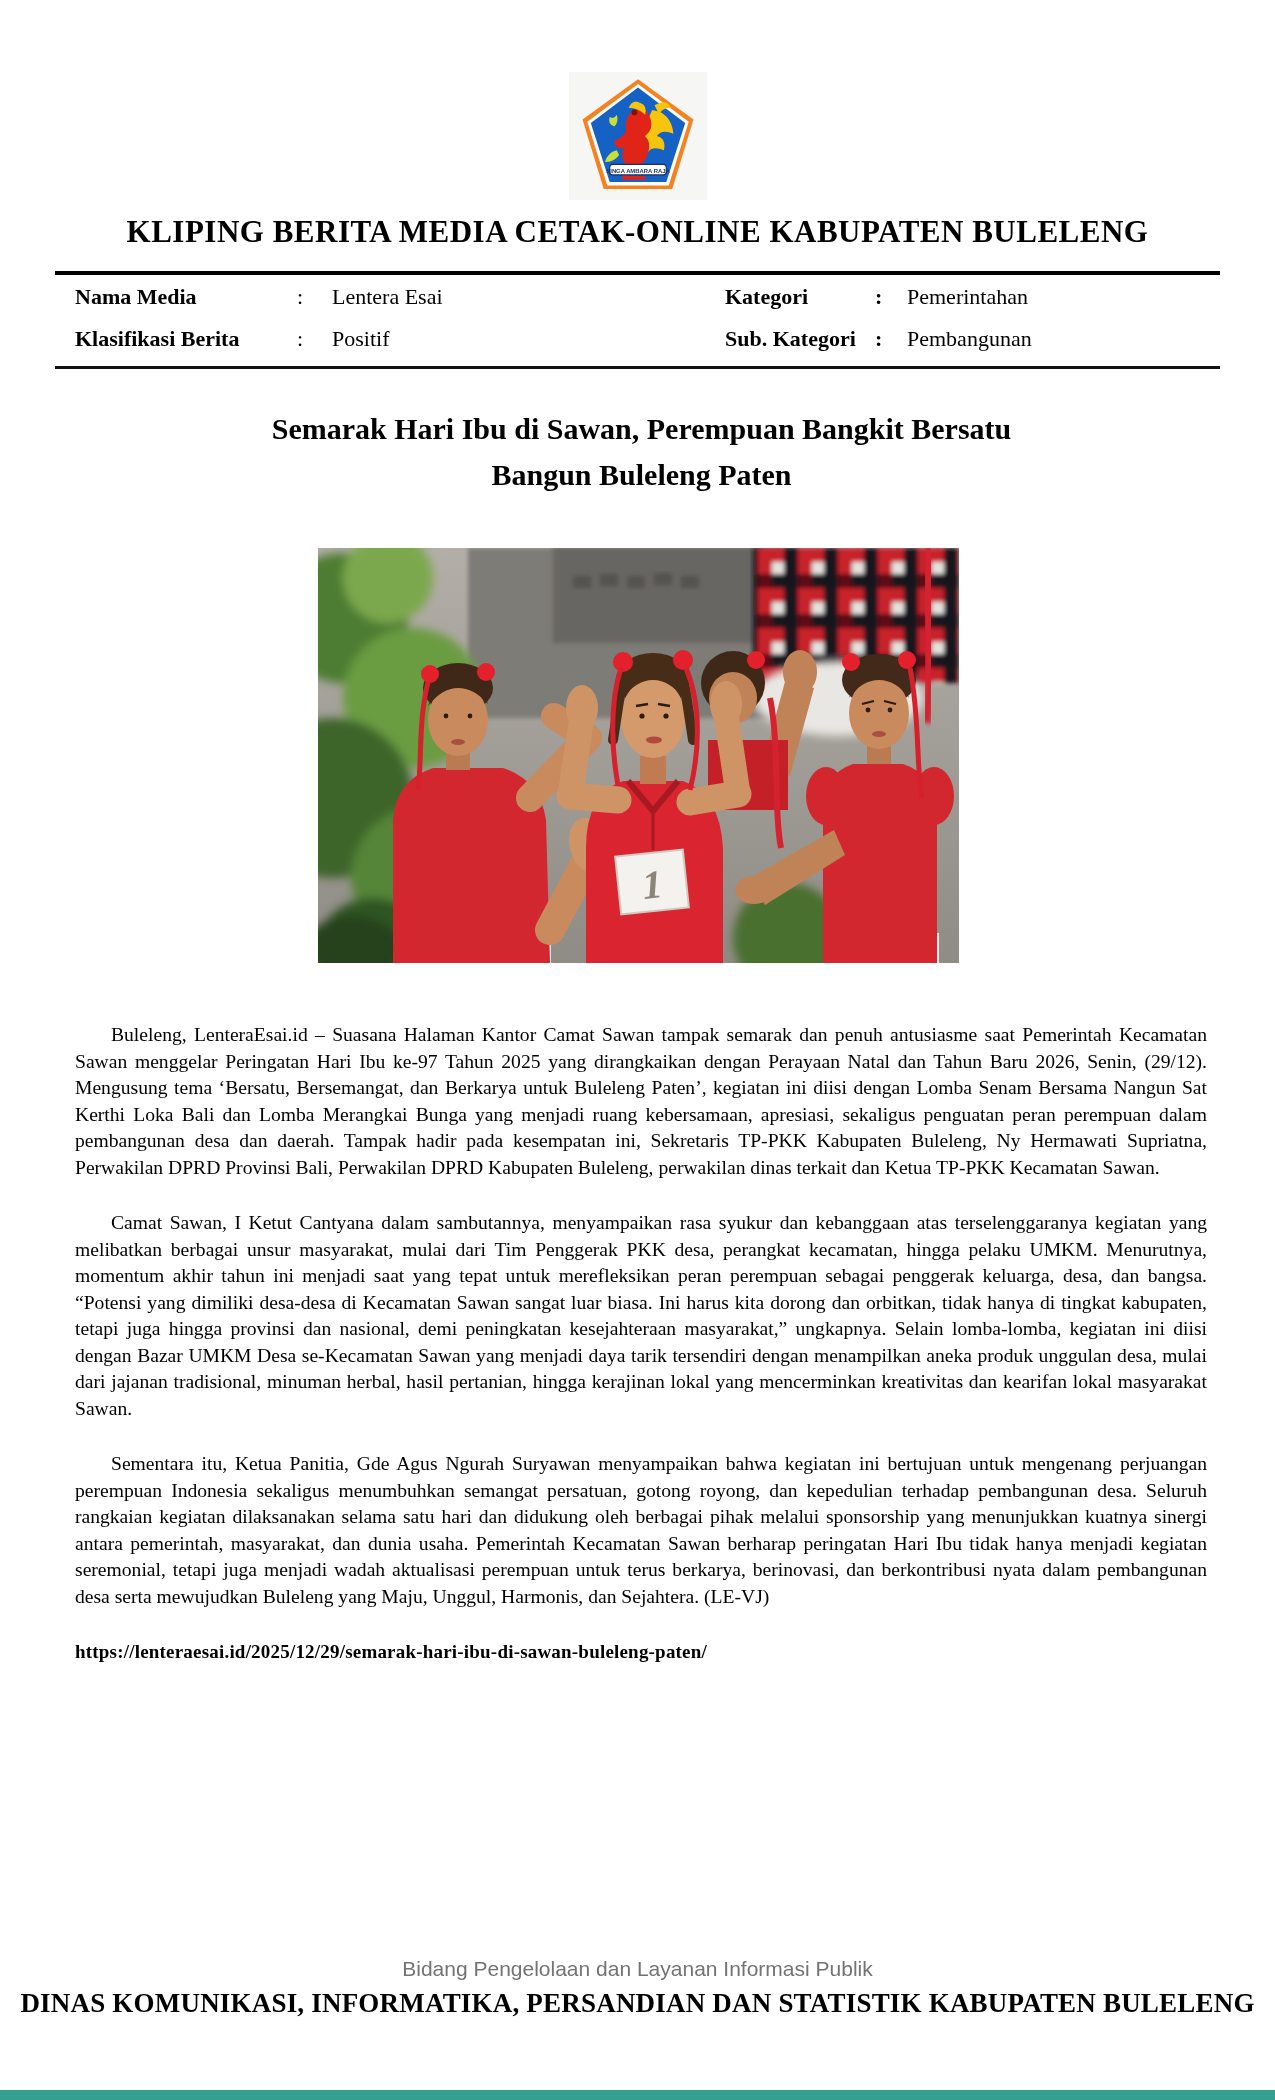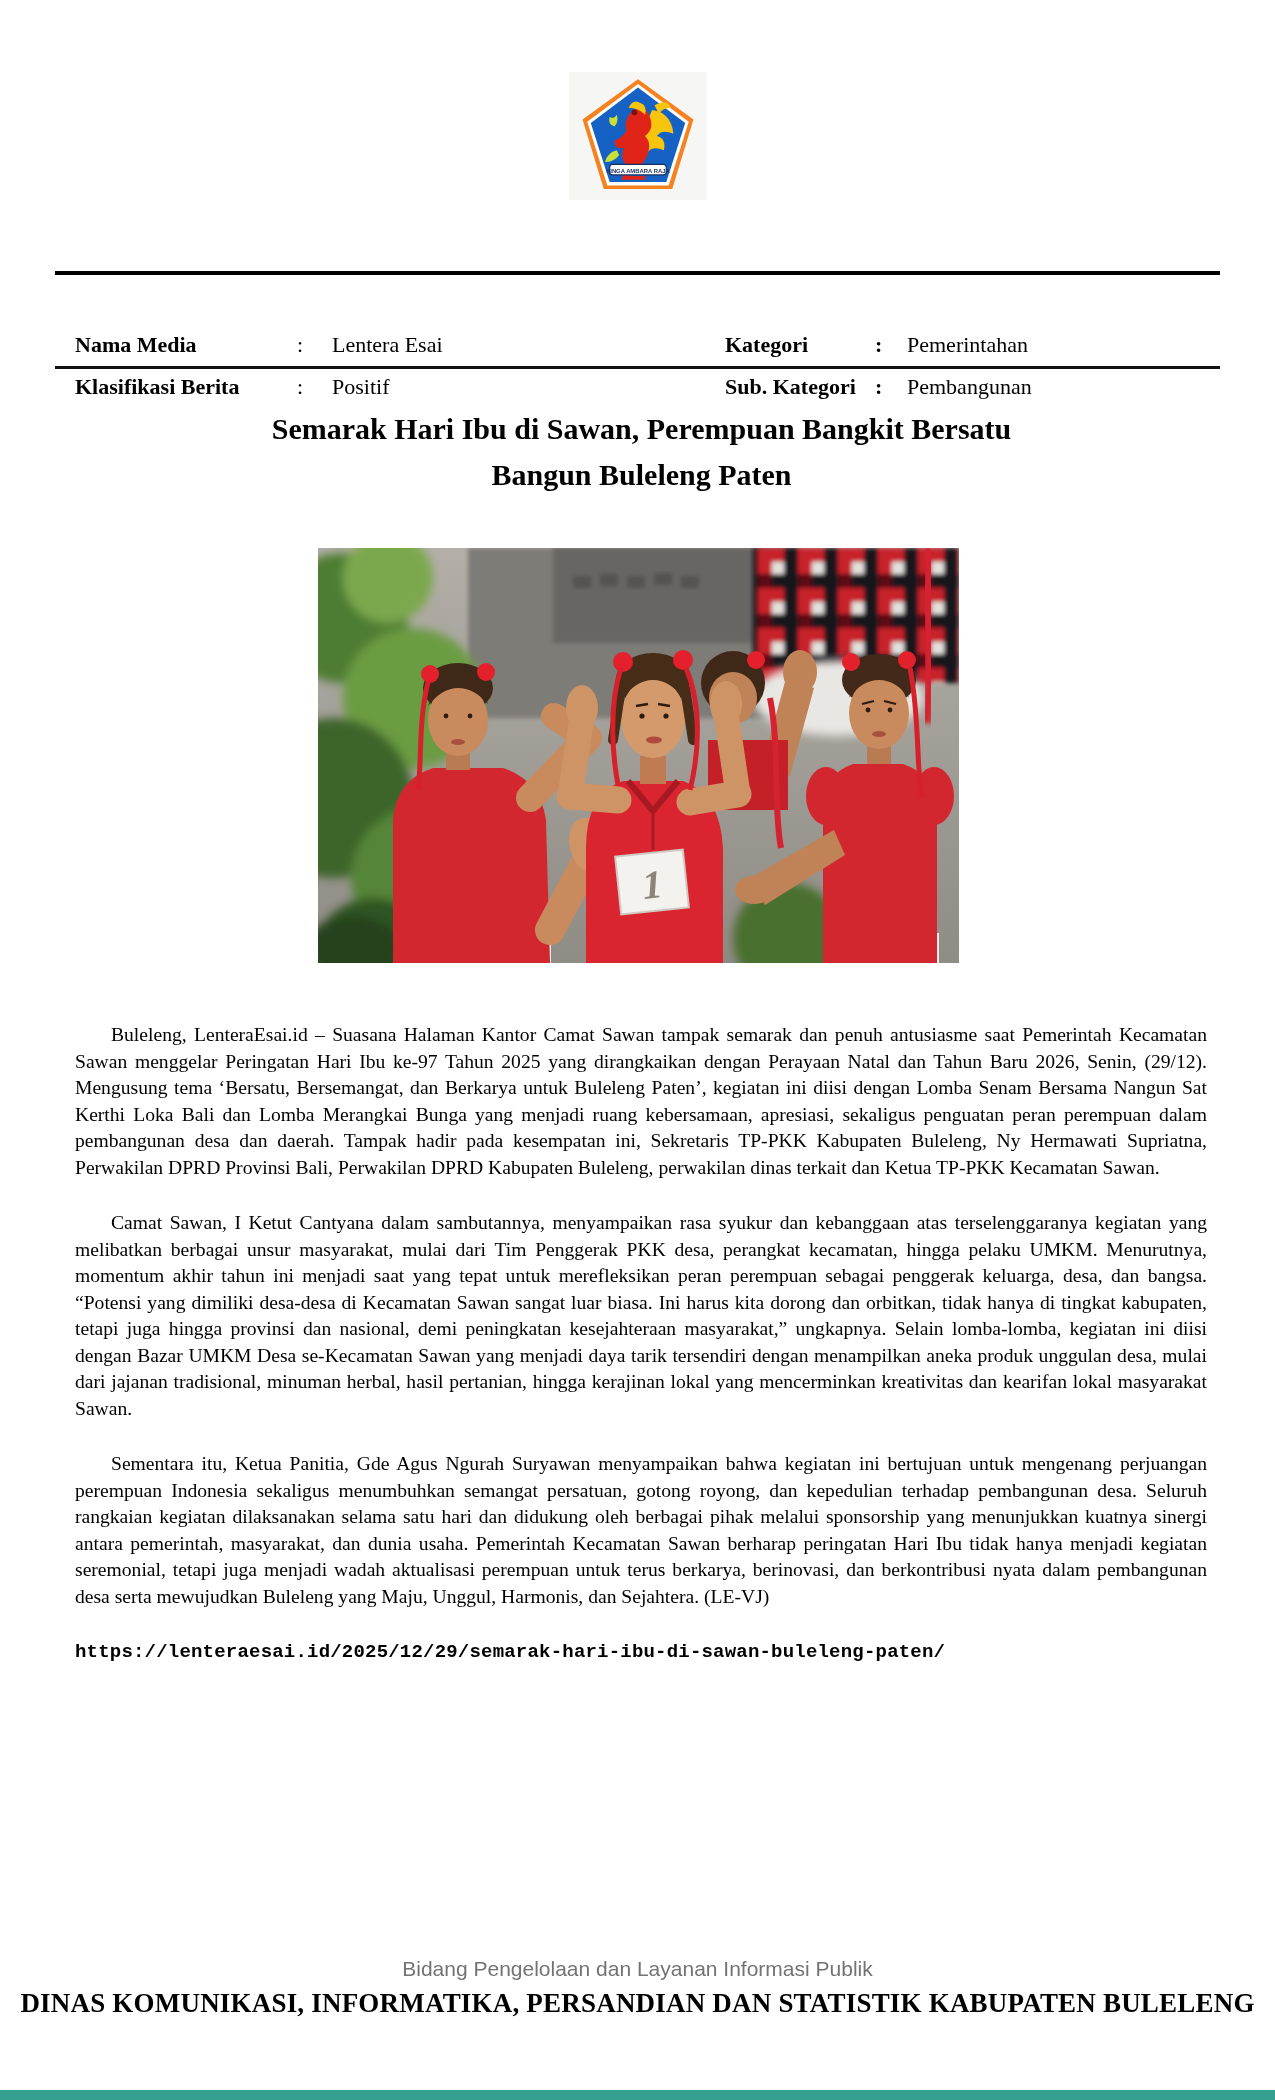--- a/index.html
+++ b/index.html
@@ -26,21 +26,20 @@
   }
 
   .rule-thick{position:absolute;left:55px;right:55px;height:4px;background:#000;}
   .rule-mid{position:absolute;left:55px;right:55px;height:3px;background:#111;}
 
   
   .meta{
     position:absolute;top:284px;left:75px;right:60px;
     display:grid;grid-template-columns:650px 1fr;grid-row-gap:16px;
     font-size:22px;
-    margin-top:48px;
   }
   .meta-pair{display:flex;align-items:baseline;}
   .meta-label{font-weight:bold;}
   .meta-pair.left .meta-label{width:222px;flex:0 0 auto;}
   .meta-pair.left .meta-colon{width:35px;flex:0 0 auto;}
   .meta-pair.right .meta-label{width:150px;flex:0 0 auto;}
   .meta-pair.right .meta-colon{width:32px;flex:0 0 auto;font-weight:bold;}
   .meta-value{font-weight:normal;}
 
   
@@ -57,21 +56,21 @@
   .photo svg{display:block;}
 
   
   .body-copy{
     position:absolute;top:1022px;left:75px;right:68px;
     font-size:19.6px;line-height:26.5px;text-align:justify;
   }
   .body-copy p{margin:0 0 29px 0;text-indent:36px;}
   .source-url{
     font-weight:bold;font-size:19px;margin-top:2px;
-    text-indent:0;letter-spacing:.2px;font-family:Liberation Mono, monospace;
+    text-indent:0;letter-spacing:.2px;
   }
 
   
   .footer{
     position:absolute;top:1957px;left:0;width:100%;text-align:center;
   }
   .footer-line1{
     font-family:"Liberation Sans", sans-serif;
     font-size:21px;color:#737373;margin-bottom:7px;
   }
@@ -104,20 +103,21 @@
       <circle cx="47" cy="30" r="2.4" fill="#7a1205"></circle>
 
       <path d="M30,42 Q24,40 26,34 Q30,36 32,32 Q34,38 30,42 Z" fill="#c8e03a"></path>
       <path d="M32,62 Q24,64 22,72 Q30,72 34,66 Z" fill="#c8e03a"></path>
 
       <rect x="26" y="74" width="48" height="9" rx="2.5" fill="#ffffff" stroke="#16305e" stroke-width="1"></rect>
       <text x="50" y="81" text-anchor="middle" font-size="5" font-weight="bold" fill="#16305e" font-family="Liberation Sans, sans-serif">SINGA AMBARA RAJA</text>
     </svg>
   </div>
 
+  <div class="main-title">KLIPING BERITA MEDIA CETAK-ONLINE KABUPATEN BULELENG</div>
 
   <div class="rule-thick" style="top:271px"></div>
 
   <div class="meta">
     <div class="meta-pair left">
       <span class="meta-label">Nama Media</span>
       <span class="meta-colon">:</span>
       <span class="meta-value">Lentera Esai</span>
     </div>
     <div class="meta-pair right">

